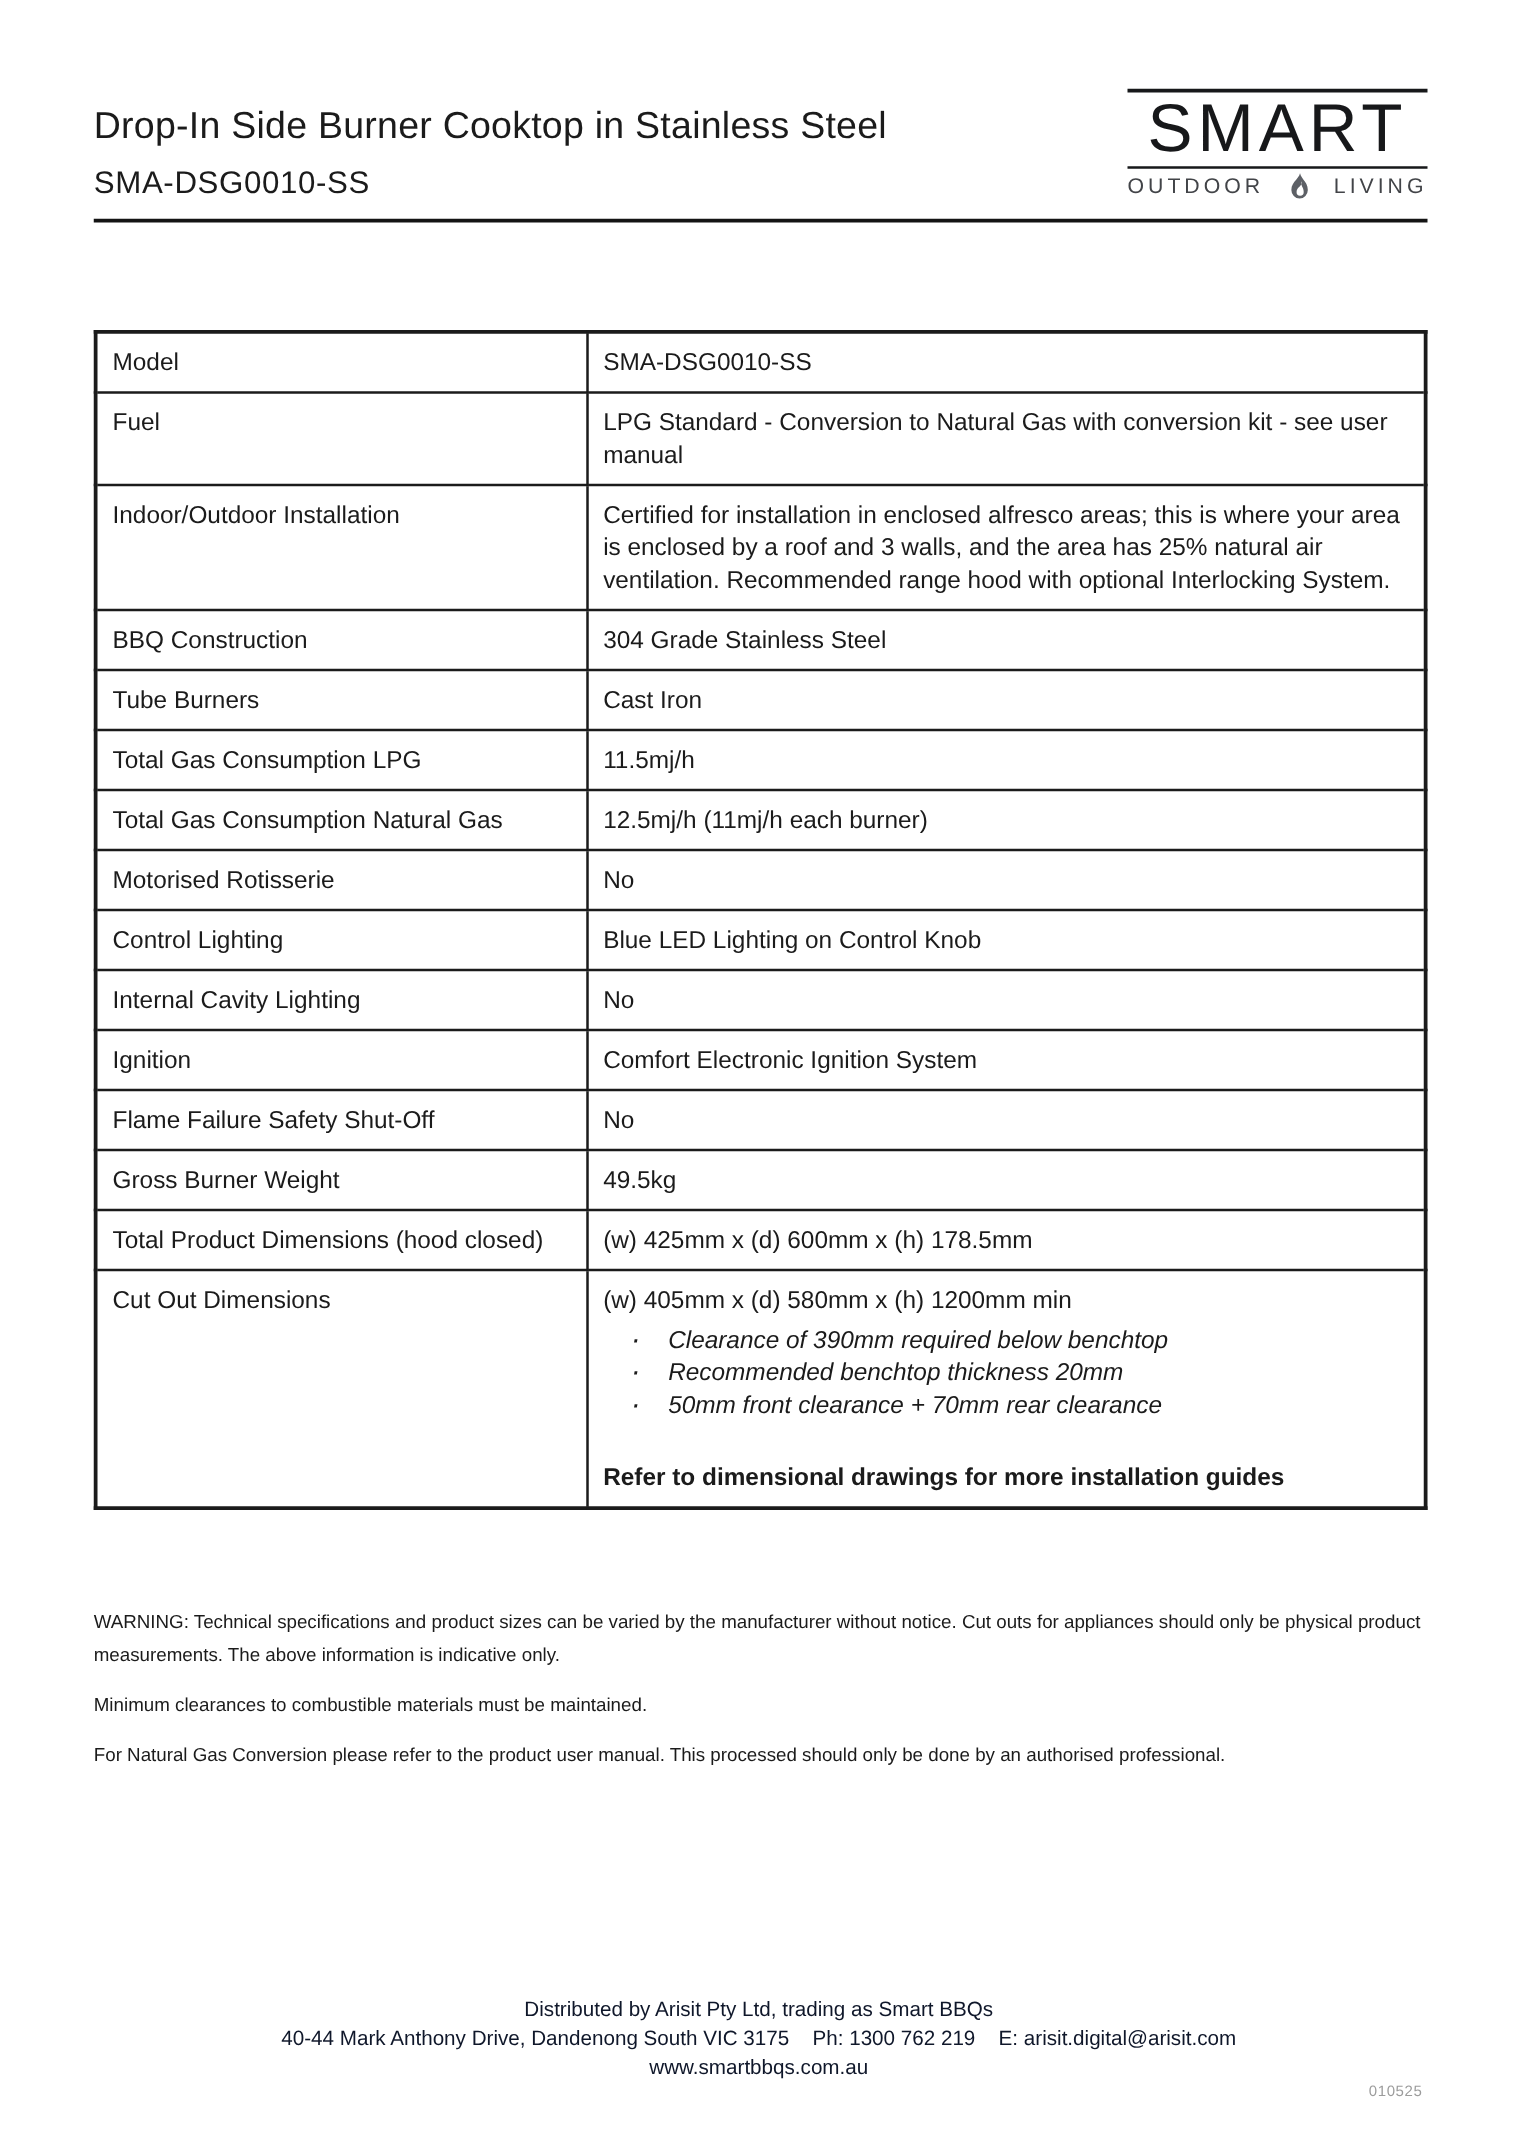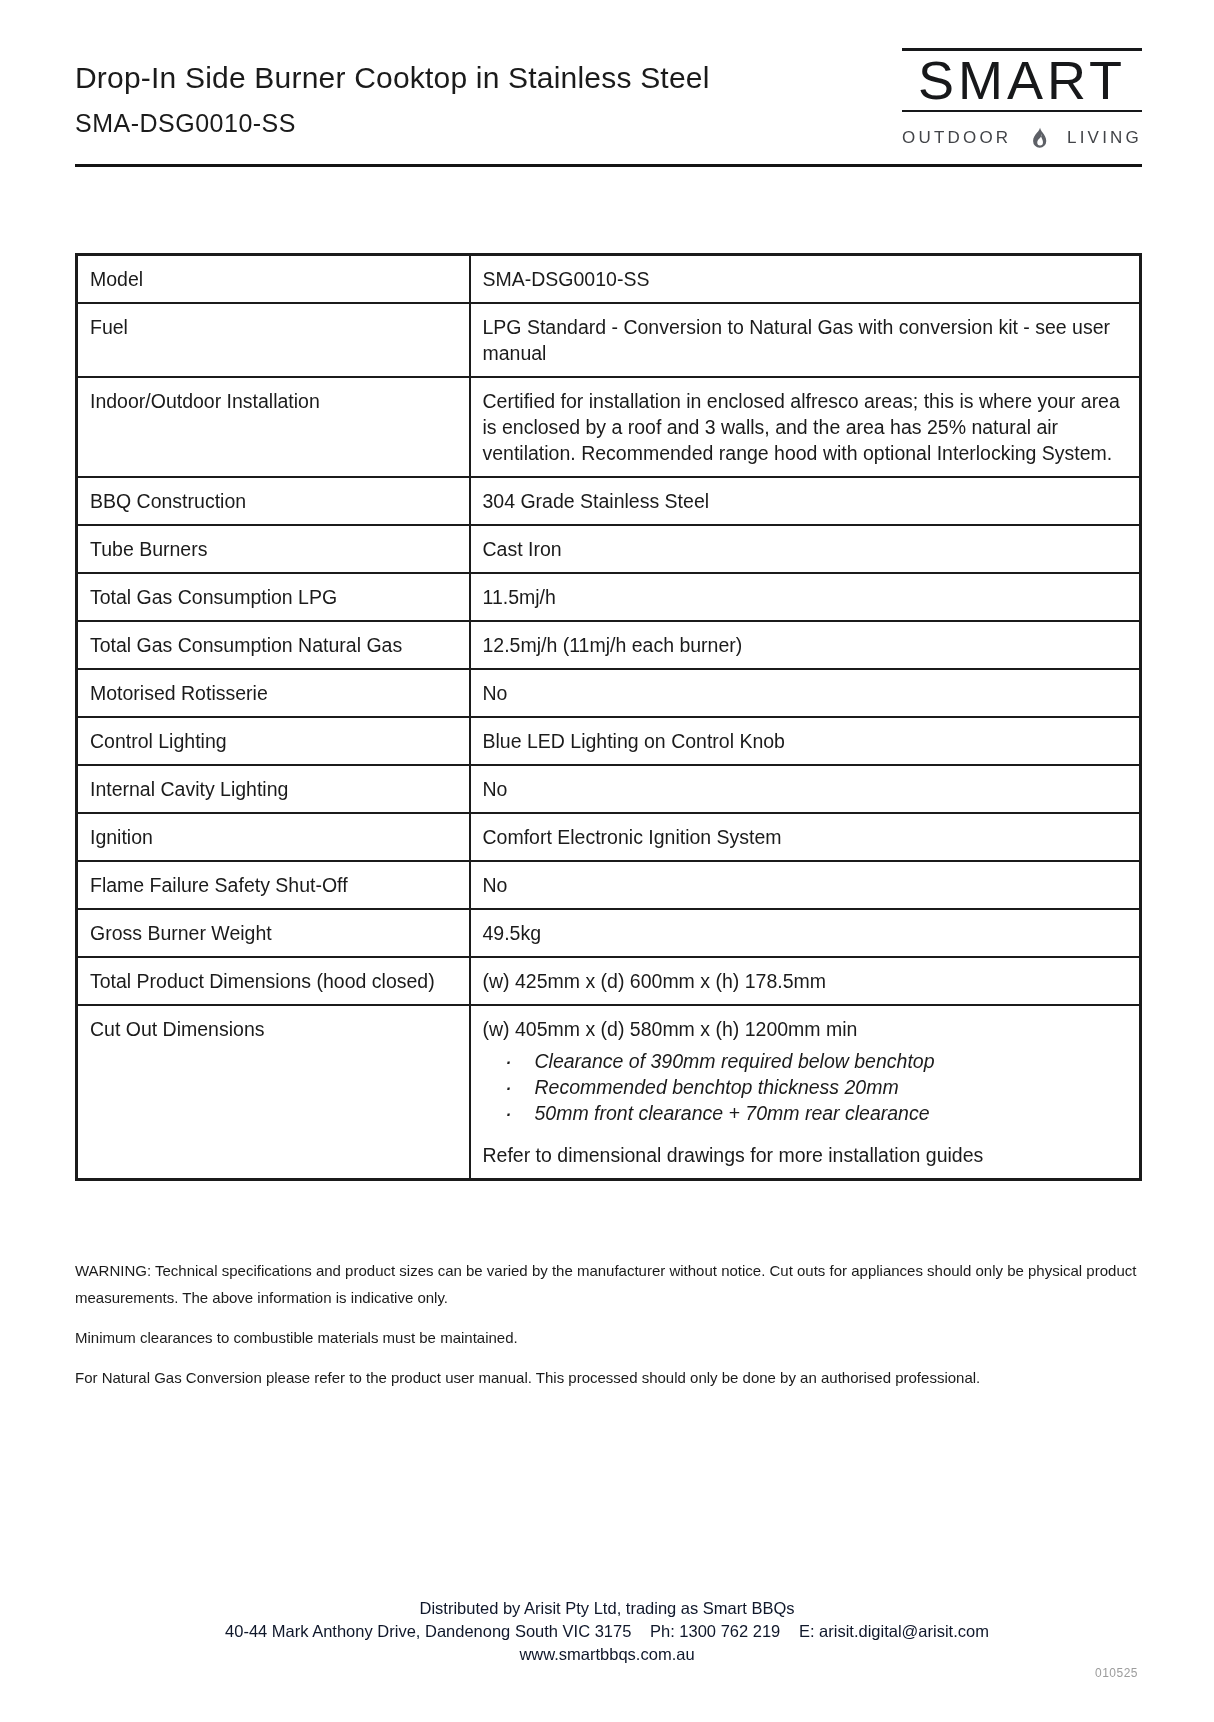--- a/index.html
+++ b/index.html
@@ -15,21 +15,21 @@
     width: 1214px; height: 1722px;
     padding: 0 72px 0 75px;
     overflow: hidden;
   }
 
   
   .header {
     display: flex;
     justify-content: space-between;
     align-items: flex-start;
-    padding-top: 48px;
+    padding-top: 71px;
   }
   .header-left { }
   .page-title {
     margin: 12px 0 0 0;
     font-size: 30px;
     font-weight: 500;
     letter-spacing: 0.2px;
     line-height: 36px;
   }
   .model-code {
@@ -44,21 +44,21 @@
     font-size: 54px;
     line-height: 58px;
     letter-spacing: 4px;
     text-align: center;
     font-weight: 400;
     color: #17181a;
     white-space: nowrap;
   }
   .logo-line-mid { border-top: 2px solid #17181a; margin-top: 1px; }
   .logo-tagline {
-    margin-top: 13px;
+    margin-top: 1px;
     display: flex;
     align-items: center;
     justify-content: space-between;
     color: #424448;
     font-size: 17px;
     letter-spacing: 3.2px;
     font-weight: 400;
   }
   .flame { display: block; margin: 0 2px; }
 
@@ -94,21 +94,21 @@
     padding-left: 30px;
     line-height: 26px;
   }
   .bullet-list li::before {
     content: "\00B7";
     position: absolute;
     left: 0;
     top: 0;
     font-size: 24px;
   }
-  .cutout-note { margin-top: 16px; }
+  .cutout-note { margin-top: 32px; font-weight: bold; }
 
   
   .notes { margin-top: 76px; font-size: 15px; }
   .notes p { margin: 0 0 13px 0; line-height: 27px; }
 
   
   .footer {
     position: absolute;
     left: 0; right: 0;
     top: 1597px;

